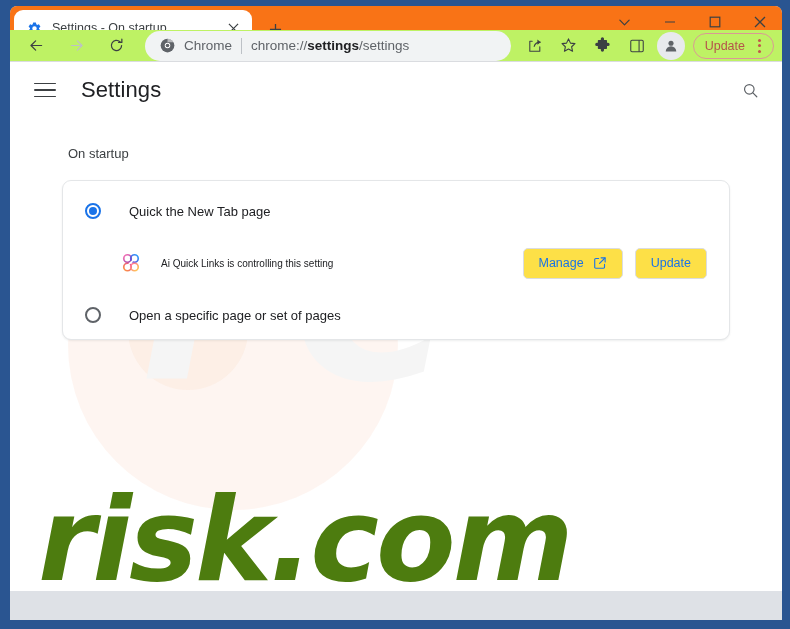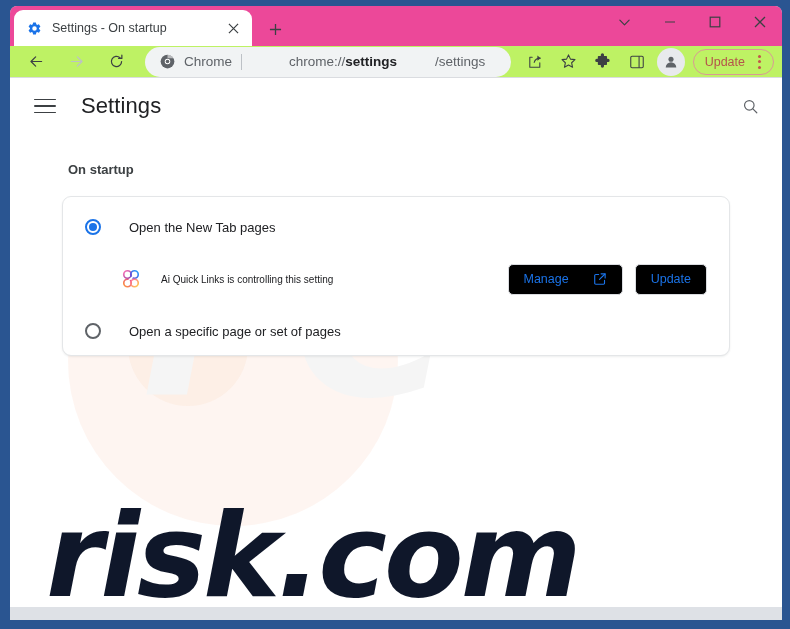--- a/index.html
+++ b/index.html
@@ -22,22 +22,22 @@
     position: relative;
     width: 772px; height: 614px;
     background: #dee1e6;
     border-radius: 7px 7px 0 0;
     overflow: hidden;
   }
 
   
   .tabstrip {
     position: relative;
-    height: 40px;
-    background: #ec4899;
+    height: 24px;
+    background: #f97316;
   }
   .tab {
     position: absolute;
     left: 4px; top: 4px;
     width: 238px; height: 36px;
     background: #ffffff;
     border-radius: 9px 9px 0 0;
     display: flex;
     align-items: center;
     padding: 0 9px 0 12px;
@@ -127,21 +127,21 @@
     background: #bdc1c6;
     margin: 0 9px;
     flex: 0 0 1px;
   }
   .omni-url {
     font-size: 13.5px;
     color: #202124;
     white-space: nowrap;
     overflow: hidden;
   }
-  .omni-url .dim { color: #5f6368; margin-left: 38px; }
+  .omni-url .dim { color: #5f6368; }
   .omni-url .strong { color: #202124; font-weight: 600; }
 
   .tb-icon {
     width: 28px; height: 28px;
     margin: 0 3px;
     display: flex; align-items: center; justify-content: center;
     border-radius: 50%;
     flex: 0 0 28px;
   }
   .tb-icon.avatar {
@@ -199,26 +199,26 @@
     font-size: 215px;
     font-weight: 700;
     font-style: italic;
     letter-spacing: -6px;
     color: #f5f5f5;
     font-family: "DejaVu Sans", sans-serif;
     line-height: 1;
   }
   .wm-risk {
     position: absolute;
-    left: 36px; top: 420px;
+    left: 28px; top: 420px;
     font-size: 116px;
     font-weight: 700;
     font-style: italic;
     letter-spacing: -3px;
-    color: #0f172a;
+    color: #4d7c0f;
     font-family: "DejaVu Sans", sans-serif;
     line-height: 1;
   }
   .wm-blob {
     position: absolute;
     border-radius: 50%;
     background: #fdf2ec;
     opacity: 0.75;
   }
 
@@ -260,21 +260,20 @@
     position: relative;
     z-index: 2;
     padding: 0 52px 0 52px;
   }
   .section-title {
     font-size: 13px;
     color: #3c4043;
     margin-top: 28px;
     margin-bottom: 19px;
     padding-left: 6px;
-    font-weight: bold;
   }
   .card {
     background: #ffffff;
     border: 1px solid #e4e6e8;
     border-radius: 9px;
     box-shadow: 0 1px 2px rgba(60,64,67,0.09);
     overflow: hidden;
   }
   .radio-row {
     display: flex;
@@ -326,26 +325,26 @@
   .ext-actions {
     margin-left: auto;
     display: flex;
     align-items: center;
     gap: 12px;
   }
   .btn {
     height: 31px;
     border: 1px solid #dadce0;
     border-radius: 5px;
-    background: #000000;
+    background: #fde047;
     display: flex;
     align-items: center;
     justify-content: center;
     padding: 0 15px;
-    gap: 24px;
+    gap: 9px;
   }
   .btn .btn-label {
     font-size: 12.5px;
     color: #1a73e8;
     font-weight: 500;
     white-space: nowrap;
   }
   .btn .ext-link-icon {
     display: flex; align-items: center;
   }
@@ -500,21 +499,21 @@
       </div>
 
       <div class="content">
 
         <div class="section-title">On startup</div>
 
         <div class="card">
 
           <div class="radio-row first">
             <span class="radio checked"></span>
-            <span class="radio-label">Open the New Tab pages</span>
+            <span class="radio-label">Quick the New Tab page</span>
           </div>
 
           <div class="ext-row">
             <span class="ext-icon">
               <svg width="20" height="20" viewBox="0 0 40 40" aria-hidden="true">
                 <defs>
                   <linearGradient id="g1" x1="0" y1="0" x2="1" y2="1">
                     <stop offset="0%" stop-color="#ff7ab8"></stop>
                       <stop offset="100%" stop-color="#8b3ea8"></stop>
                   </linearGradient>

